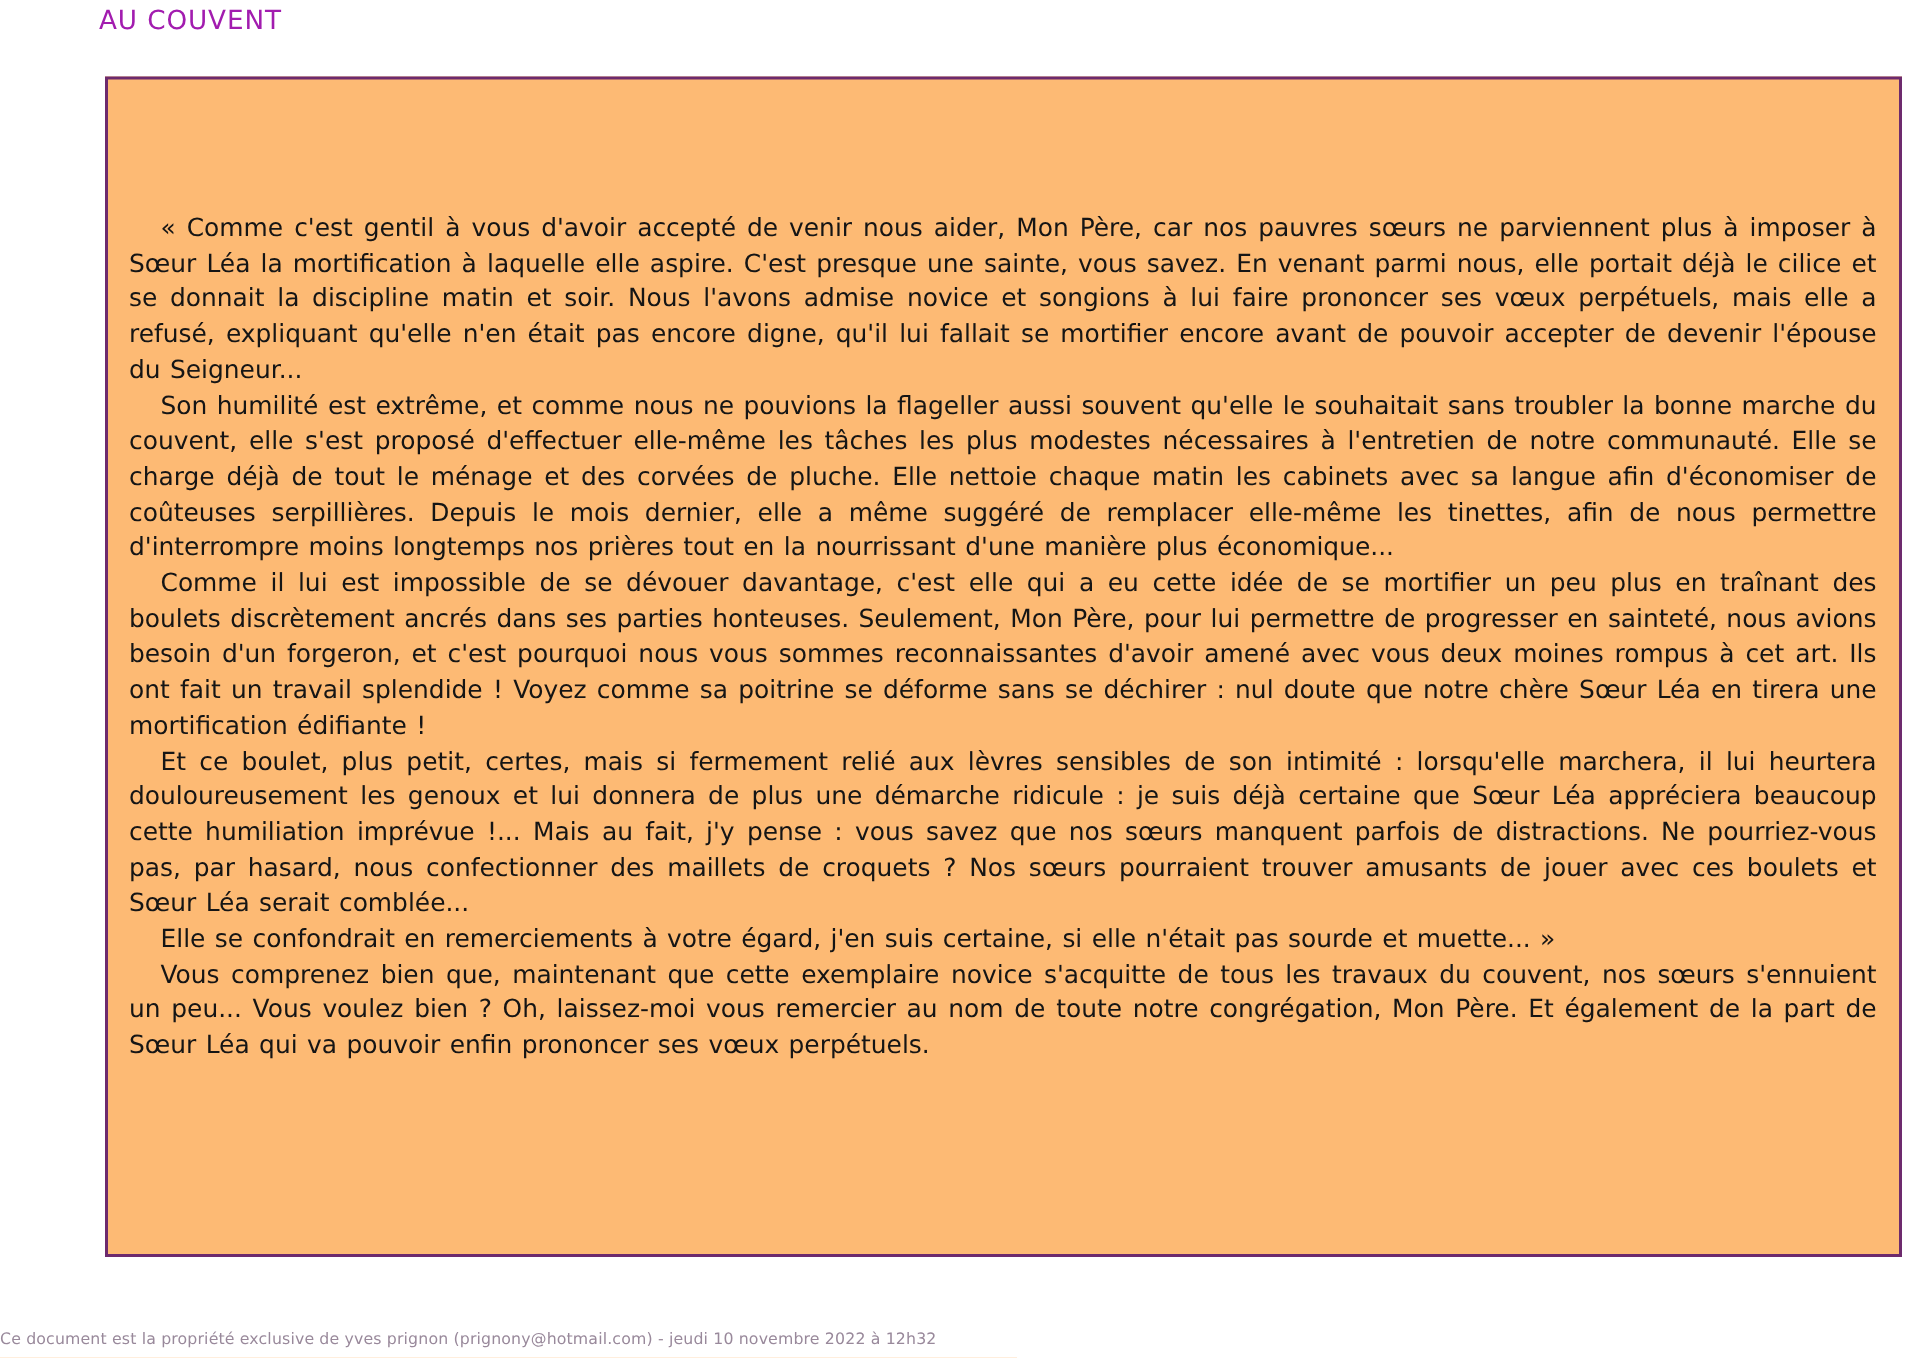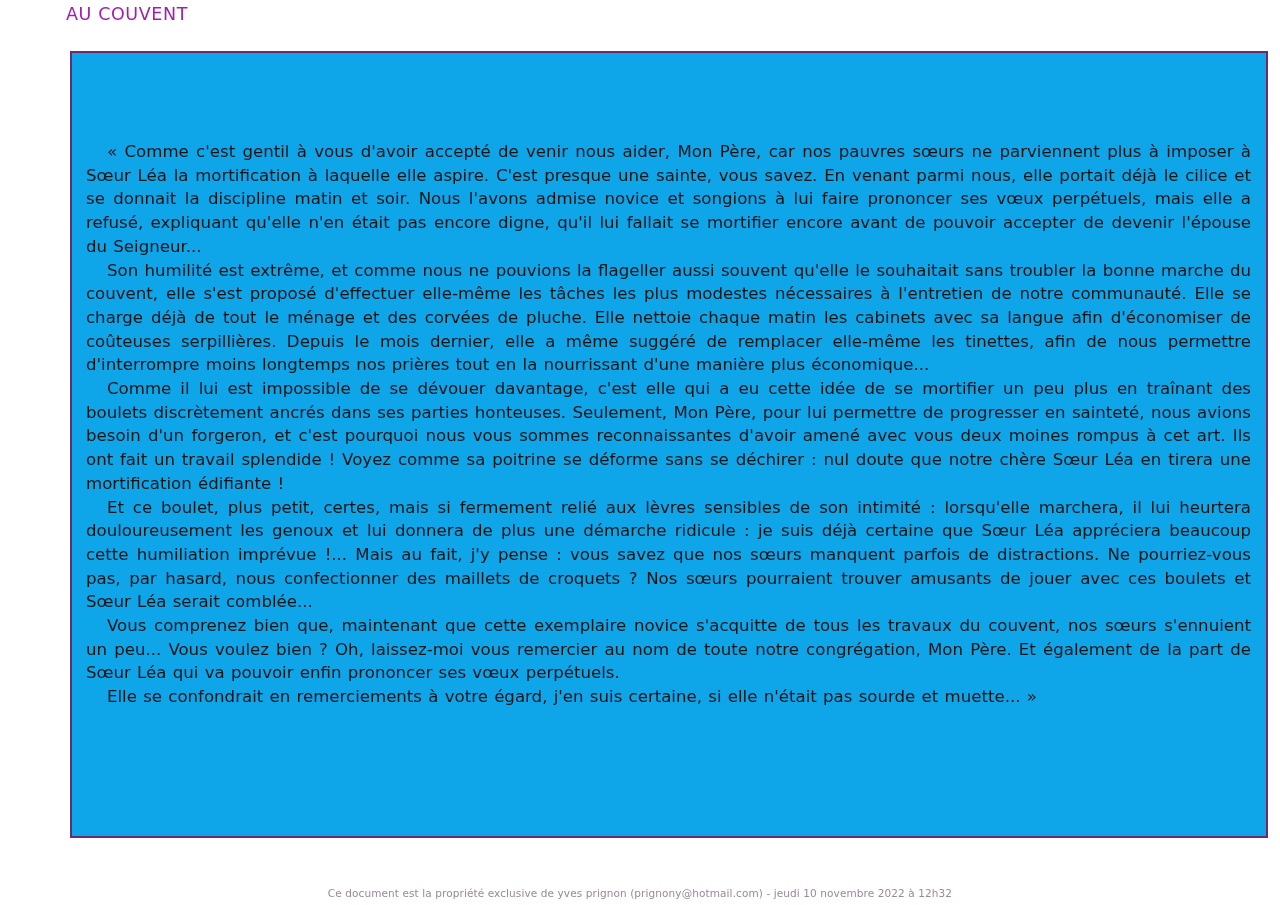--- a/index.html
+++ b/index.html
@@ -27,52 +27,51 @@
     white-space: nowrap;
   }
   .content-frame {
     position: absolute;
     left: 70px;
     top: 51px;
     width: 1198px;
     height: 787px;
     box-sizing: border-box;
     border: 2px solid #6d2a6d;
-    background: #0ea5e9;
+    background: #fdba74;
     padding: 87px 15px 10px 14px;
     overflow: hidden;
   }
   .content-frame p {
     margin: 0;
     padding: 0;
     font-size: 16.6px;
     line-height: 23.7px;
     color: #151515;
     text-align: justify;
     text-indent: 21px;
     word-spacing: 1px;
   }
   .page-footer {
     position: absolute;
     left: 0;
     right: 0;
     top: 887px;
-    text-align: center;
     font-size: 10.5px;
     color: #99899b;
     letter-spacing: 0.1px;
   }
 </style>
 </head>
 <body>
 
 <h1 class="page-title">AU COUVENT</h1>
 
 <main class="content-frame">
   <p>«&nbsp;Comme c'est gentil à vous d'avoir accepté de venir nous aider, Mon Père, car nos pauvres sœurs ne parviennent plus à imposer à Sœur Léa la mortification à laquelle elle aspire. C'est presque une sainte, vous savez. En venant parmi nous, elle portait déjà le cilice et se donnait la discipline matin et soir. Nous l'avons admise novice et songions à lui faire prononcer ses vœux perpétuels, mais elle a refusé, expliquant qu'elle n'en était pas encore digne, qu'il lui fallait se mortifier encore avant de pouvoir accepter de devenir l'épouse du Seigneur...</p>
   <p>Son humilité est extrême, et comme nous ne pouvions la flageller aussi souvent qu'elle le souhaitait sans troubler la bonne marche du couvent, elle s'est proposé d'effectuer elle-même les tâches les plus modestes nécessaires à l'entretien de notre communauté. Elle se charge déjà de tout le ménage et des corvées de pluche. Elle nettoie chaque matin les cabinets avec sa langue afin d'économiser de coûteuses serpillières. Depuis le mois dernier, elle a même suggéré de remplacer elle-même les tinettes, afin de nous permettre d'interrompre moins longtemps nos prières tout en la nourrissant d'une manière plus économique...</p>
   <p>Comme il lui est impossible de se dévouer davantage, c'est elle qui a eu cette idée de se mortifier un peu plus en traînant des boulets discrètement ancrés dans ses parties honteuses. Seulement, Mon Père, pour lui permettre de progresser en sainteté, nous avions besoin d'un forgeron, et c'est pourquoi nous vous sommes reconnaissantes d'avoir amené avec vous deux moines rompus à cet art. Ils ont fait un travail splendide&nbsp;! Voyez comme sa poitrine se déforme sans se déchirer&nbsp;: nul doute que notre chère Sœur Léa en tirera une mortification édifiante&nbsp;!</p>
   <p>Et ce boulet, plus petit, certes, mais si fermement relié aux lèvres sensibles de son intimité&nbsp;: lorsqu'elle marchera, il lui heurtera douloureusement les genoux et lui donnera de plus une démarche ridicule&nbsp;: je suis déjà certaine que Sœur Léa appréciera beaucoup cette humiliation imprévue&nbsp;!... Mais au fait, j'y pense&nbsp;: vous savez que nos sœurs manquent parfois de distractions. Ne pourriez-vous pas, par hasard, nous confectionner des maillets de croquets&nbsp;? Nos sœurs pourraient trouver amusants de jouer avec ces boulets et Sœur Léa serait comblée...</p>
+  <p>Elle se confondrait en remerciements à votre égard, j'en suis certaine, si elle n'était pas sourde et muette...&nbsp;»</p>
   <p>Vous comprenez bien que, maintenant que cette exemplaire novice s'acquitte de tous les travaux du couvent, nos sœurs s'ennuient un peu... Vous voulez bien&nbsp;? Oh, laissez-moi vous remercier au nom de toute notre congrégation, Mon Père. Et également de la part de Sœur Léa qui va pouvoir enfin prononcer ses vœux perpétuels.</p>
-  <p>Elle se confondrait en remerciements à votre égard, j'en suis certaine, si elle n'était pas sourde et muette...&nbsp;»</p>
 </main>
 
 <div class="page-footer">Ce document est la propriété exclusive de yves prignon (prignony@hotmail.com) - jeudi 10 novembre 2022 à 12h32</div>
 
 </body></html>

